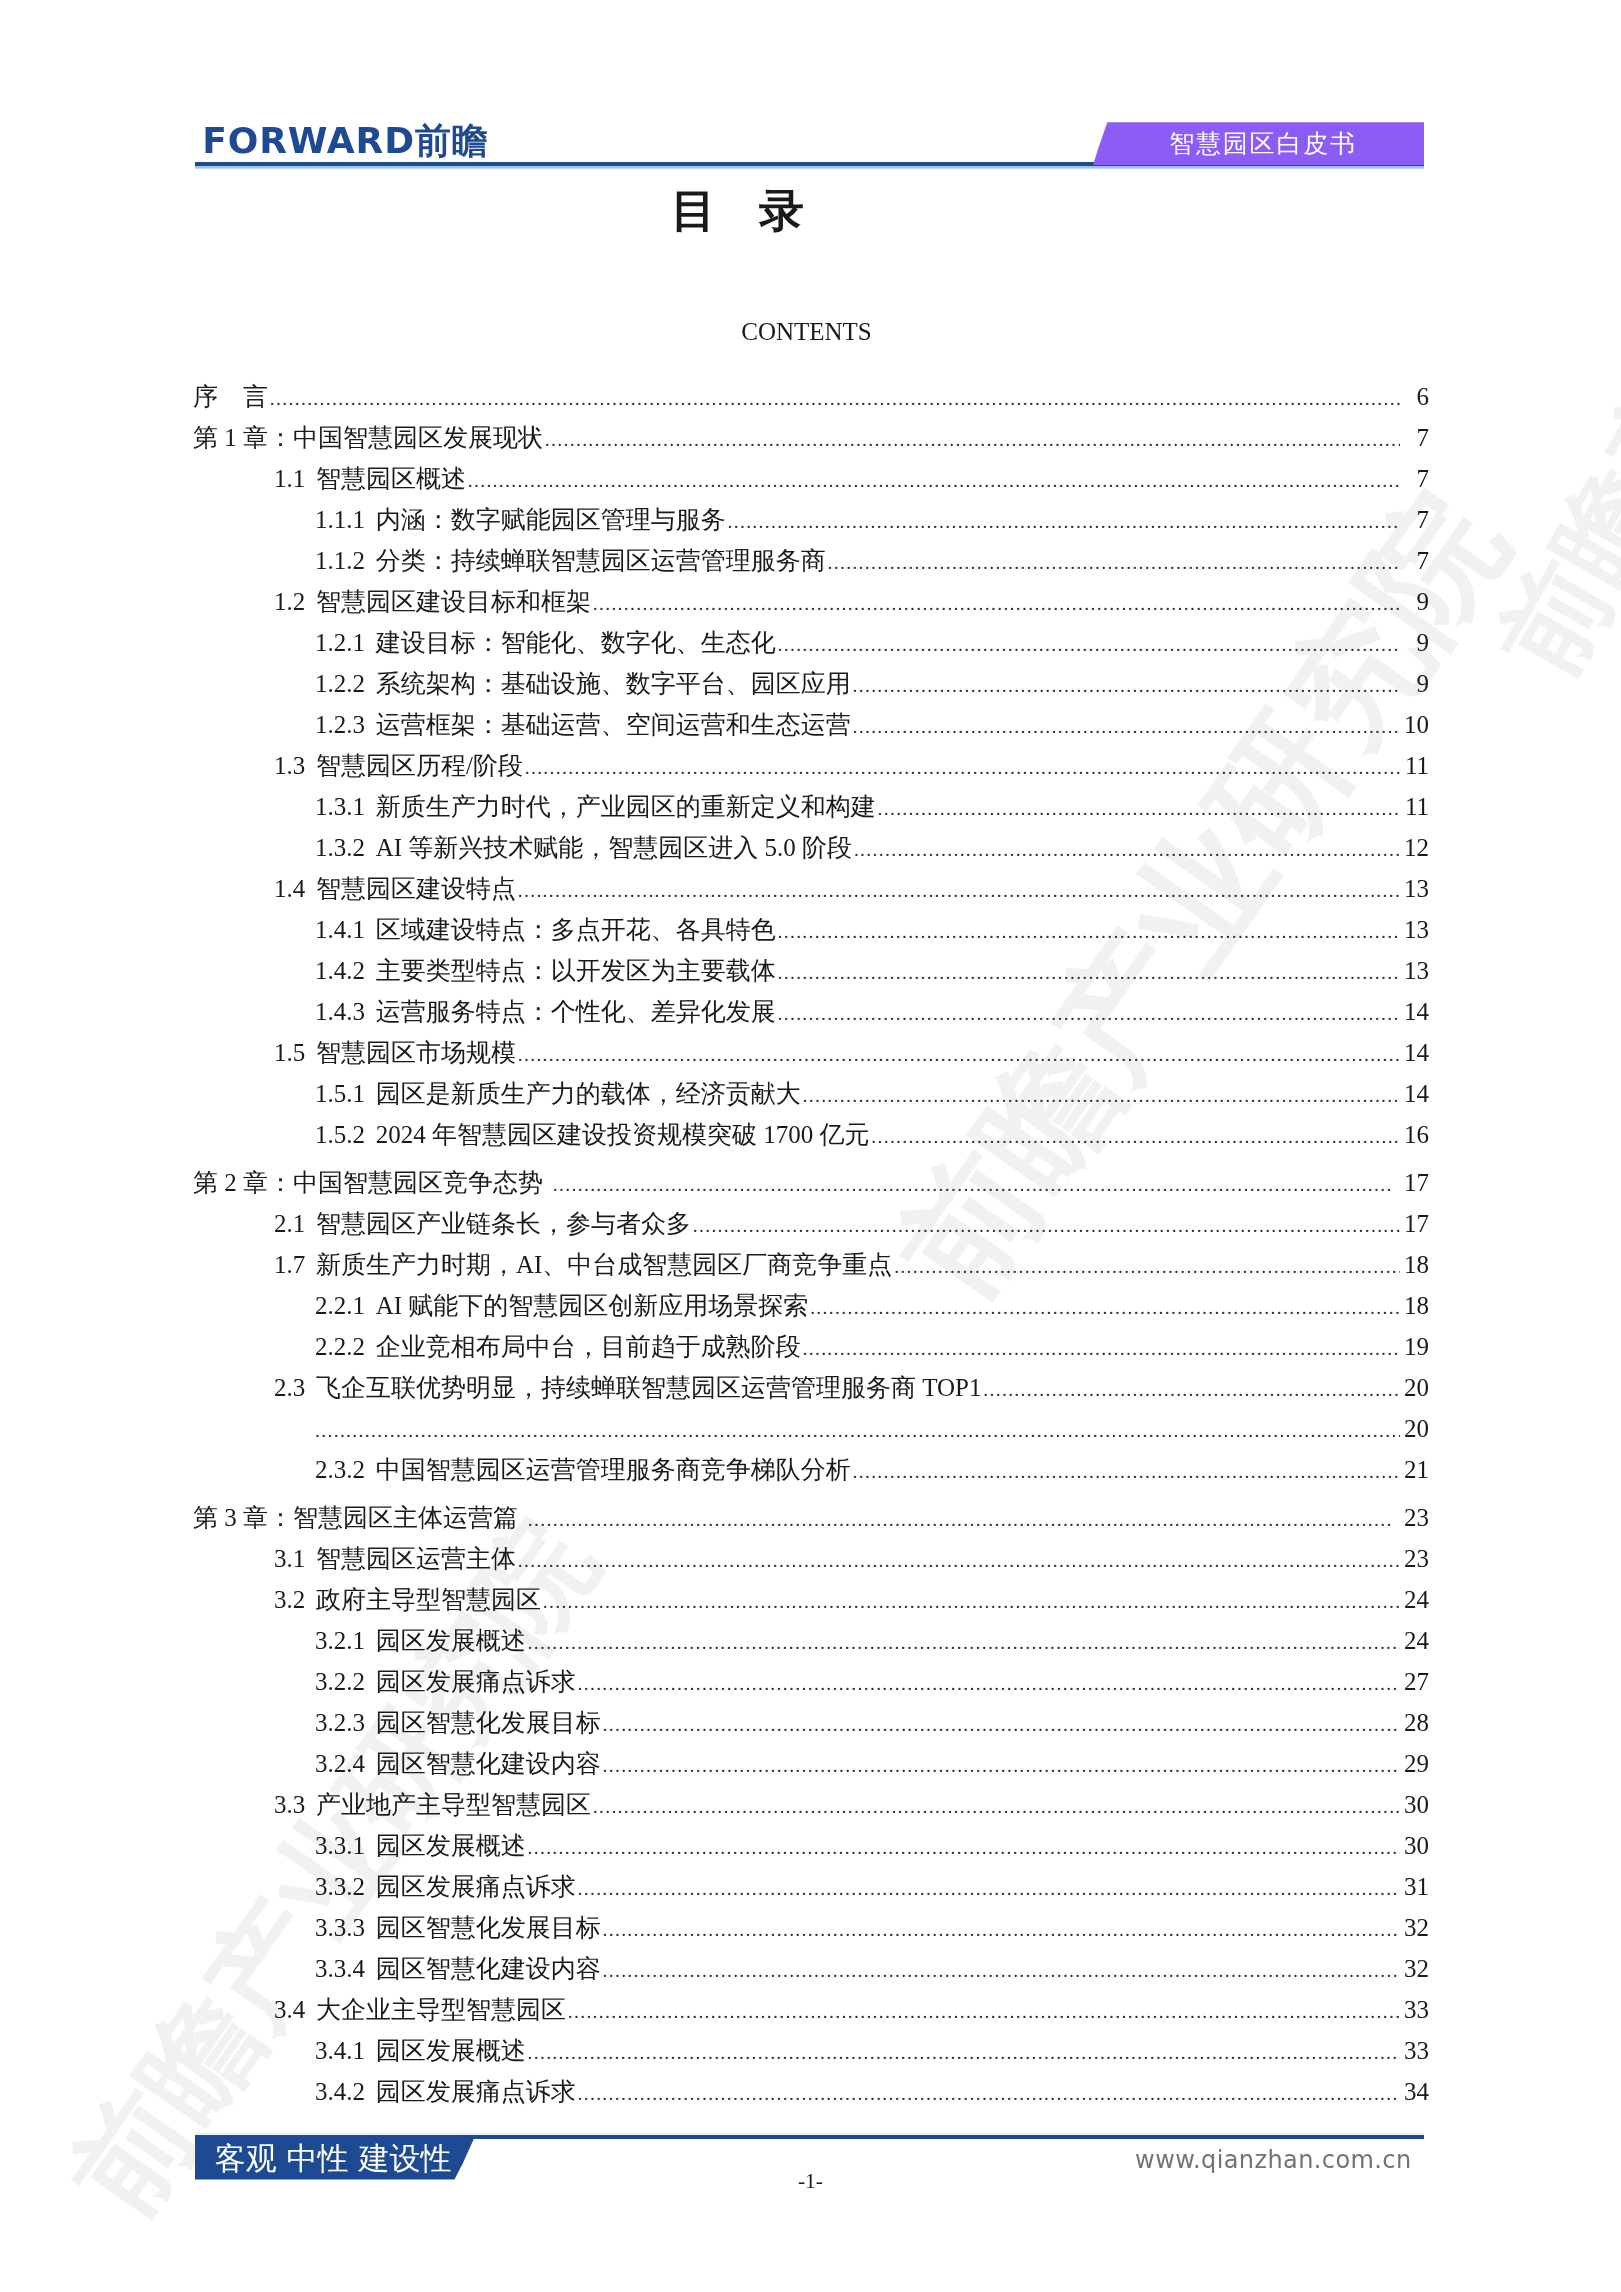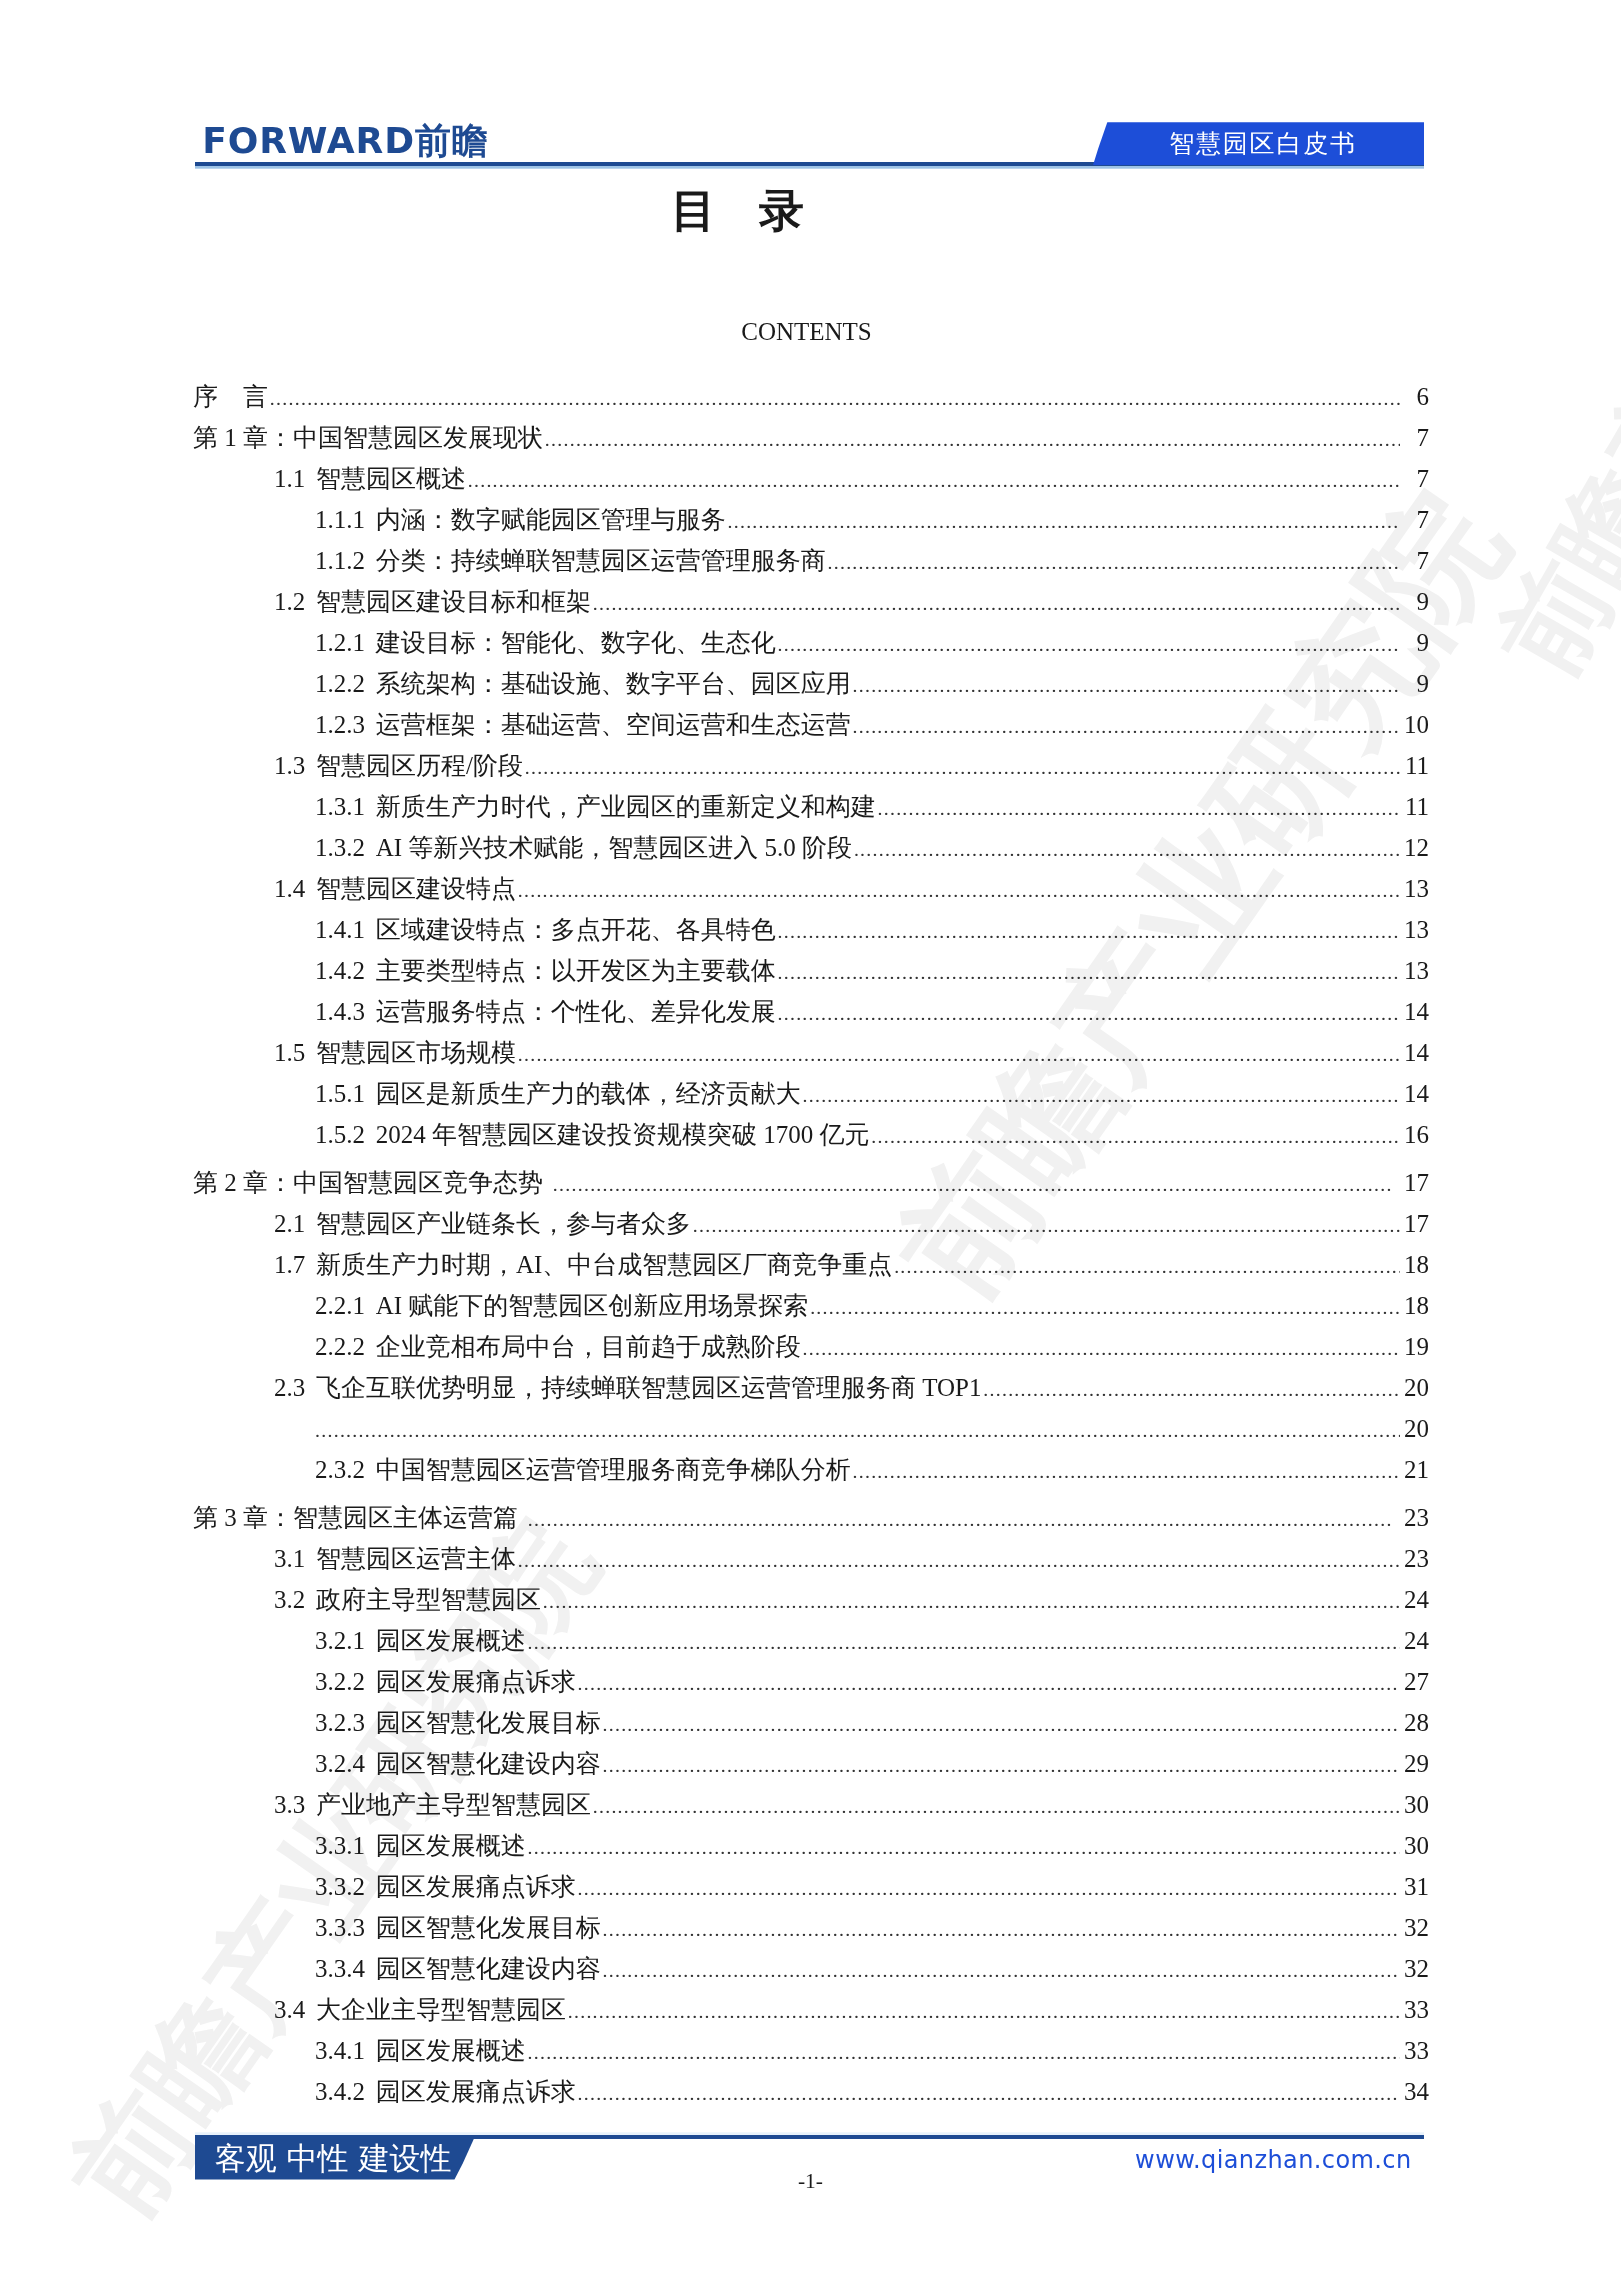--- a/index.html
+++ b/index.html
@@ -15,21 +15,21 @@
   .header { position: absolute; left: 195px; top: 115px; width: 1229px; height: 50px; }
   .logo {
     position: absolute; left: 7.2px; top: 3.6px; font-family: "DejaVu Sans", sans-serif; font-weight: bold;
     font-size: 36px; color: #1e4a92; letter-spacing: 0.9px; line-height: 43px;
   }
   .header-line {
     position: absolute; left: 0; top: 47px; width: 1229px; height: 3.6px; background: #1e4a92;
     box-shadow: 0 2.7px 0 #9ec3e6;
   }
   .header-badge {
-    position: absolute; right: 0; top: 7.2px; width: 331px; height: 43px; background: #1d4ed8;
+    position: absolute; right: 0; top: 7.2px; width: 331px; height: 43px; background: #8b5cf6;
     clip-path: polygon(14.3px 0, 100% 0, 100% 100%, 0 100%, 5.4px 60%);
     color: #ffffff; font-family: "DejaVu Sans", sans-serif; font-size: 25px; line-height: 43px;
     text-align: center; letter-spacing: 1.8px; padding-left: 9px; box-sizing: border-box;
   }
   
   .title-main {
     position: absolute; left: 0; width: 1475px; top: 179px; text-align: center;
     font-size: 45px; font-weight: bold; letter-spacing: 43px; text-indent: 43px; line-height: 63px;
     font-family: "DejaVu Serif", serif;
   }
@@ -61,21 +61,21 @@
     box-shadow: 0 -2.7px 0 #e8f2fb;
   }
   .footer-badge {
     position: absolute; left: 0; top: 3.6px; width: 279px; height: 41px; background: #1e4a92;
     clip-path: polygon(0 0, 100% 0, 96% 60%, 93% 100%, 0 100%);
     color: #ffffff; font-family: "DejaVu Sans", sans-serif; font-size: 31px; line-height: 39px;
     padding-left: 19.7px; box-sizing: border-box; white-space: pre;
   }
   .footer-url {
     position: absolute; right: 12.5px; top: 10.7px; font-family: "DejaVu Sans", sans-serif; font-size: 24px;
-    color: #1d4ed8; letter-spacing: 0.4px;
+    color: #737373; letter-spacing: 0.4px;
   }
   .page-number {
     position: absolute; left: 0; width: 1621px; top: 2169px; text-align: center; font-size: 21.5px;
   }
 </style>
 </head>
 <body>
 
 <div class="watermark" style="left:734px;top:806px;font-size:134px;transform:rotate(-55deg);">前瞻产业研究院</div>
 <div class="watermark" style="left:-72px;top:1791px;font-size:116px;transform:rotate(-55deg);">前瞻产业研究院</div>

